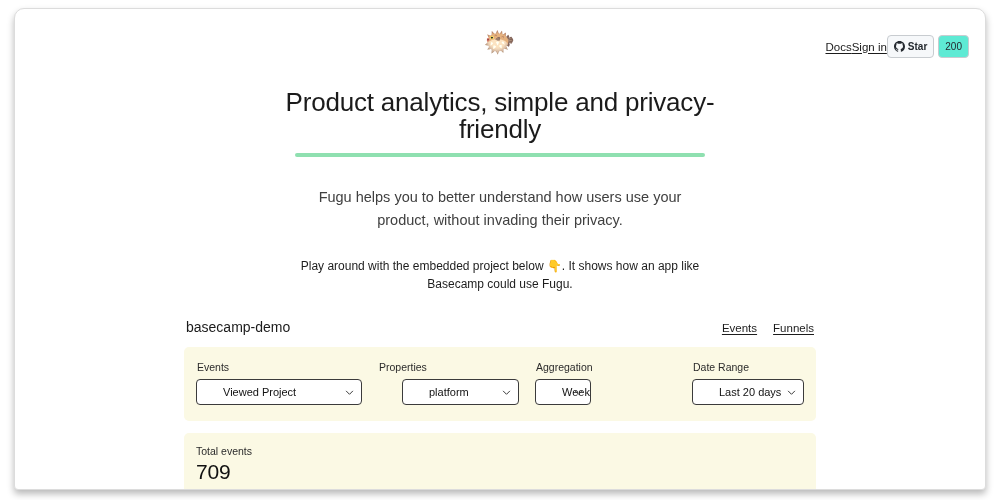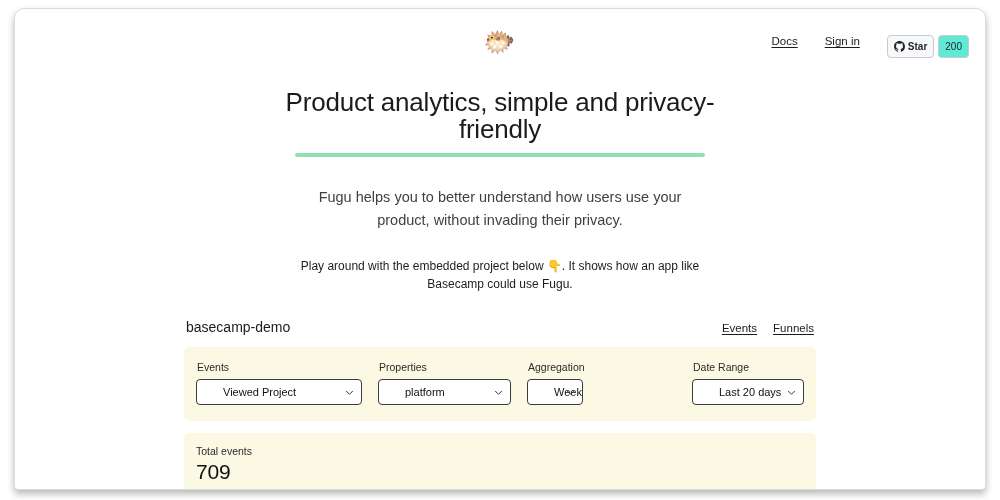--- a/index.html
+++ b/index.html
@@ -39,22 +39,22 @@
     font-size: 26px;
     line-height: 26px;
     display: inline-block;
     filter: saturate(0.75) sepia(0.25);
   }
   #nav-right {
     position: absolute;
     right: 16px;
     top: 26px;
     display: flex;
-    align-items: flex-start;
-    gap: 27px;
+    align-items: center;
+    gap: 0;
   }
   .nav-link {
     font-size: 11.5px;
     color: #1c1c1c;
     text-decoration: underline;
     text-underline-offset: 2px;
     white-space: nowrap;
     cursor: pointer;
   }
   #gh-star {
@@ -173,21 +173,21 @@
     color: #111111;
     cursor: pointer;
     white-space: nowrap;
   }
   .select .chev {
     position: absolute;
     right: 7px;
     width: 9px; height: 9px;
   }
   .w-events  { width: 166px; }
-  .w-props   { width: 133px; }
+  .w-props   { width: 117px; margin-left: 24px; }
   .w-agg     { width: 56px;  }
   .w-date    { width: 112px; }
   .spacer-filters { flex: 1 1 auto; }
 
   
   #chart-panel { padding: 12px 12px 0 12px; height: 120px; overflow: hidden; }
   #stat-label { font-size: 10.5px; color: #2b2b2b; }
   #stat-value { font-size: 21px; color: #111111; margin-top: 3px; letter-spacing: -0.2px; }
 </style>
 </head>

